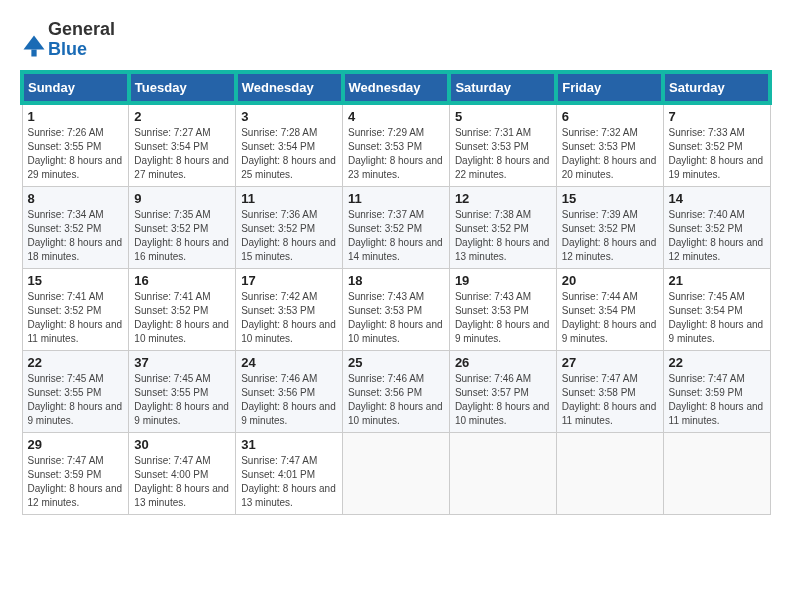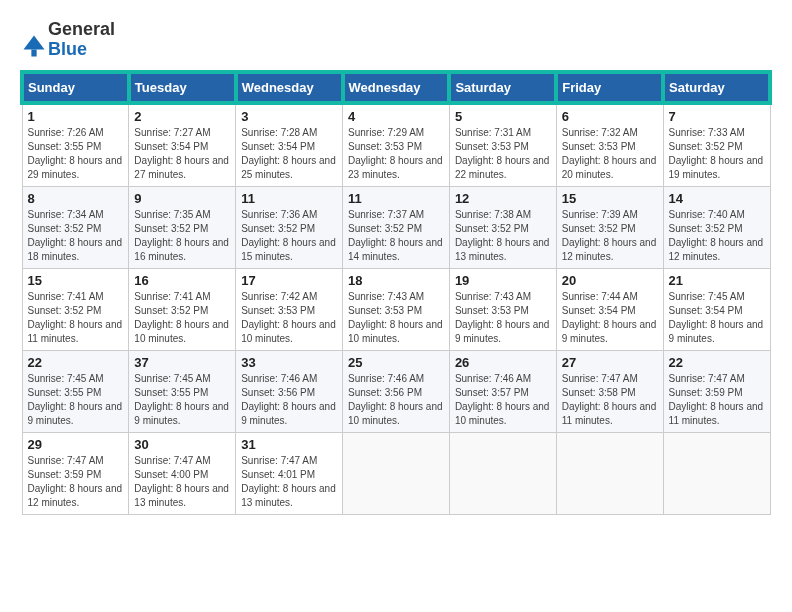--- a/index.html
+++ b/index.html
@@ -207,21 +207,21 @@
       <tr>
         <td>
           <span class="day-num">22</span>
           <span class="day-info">Sunrise: 7:45 AM<br>Sunset: 3:55 PM<br>Daylight: 8 hours and 9 minutes.</span>
         </td>
         <td>
           <span class="day-num">37</span>
           <span class="day-info">Sunrise: 7:45 AM<br>Sunset: 3:55 PM<br>Daylight: 8 hours and 9 minutes.</span>
         </td>
         <td>
-          <span class="day-num">33</span>
+          <span class="day-num">24</span>
           <span class="day-info">Sunrise: 7:46 AM<br>Sunset: 3:56 PM<br>Daylight: 8 hours and 9 minutes.</span>
         </td>
         <td>
           <span class="day-num">25</span>
           <span class="day-info">Sunrise: 7:46 AM<br>Sunset: 3:56 PM<br>Daylight: 8 hours and 10 minutes.</span>
         </td>
         <td>
           <span class="day-num">26</span>
           <span class="day-info">Sunrise: 7:46 AM<br>Sunset: 3:57 PM<br>Daylight: 8 hours and 10 minutes.</span>
         </td>

